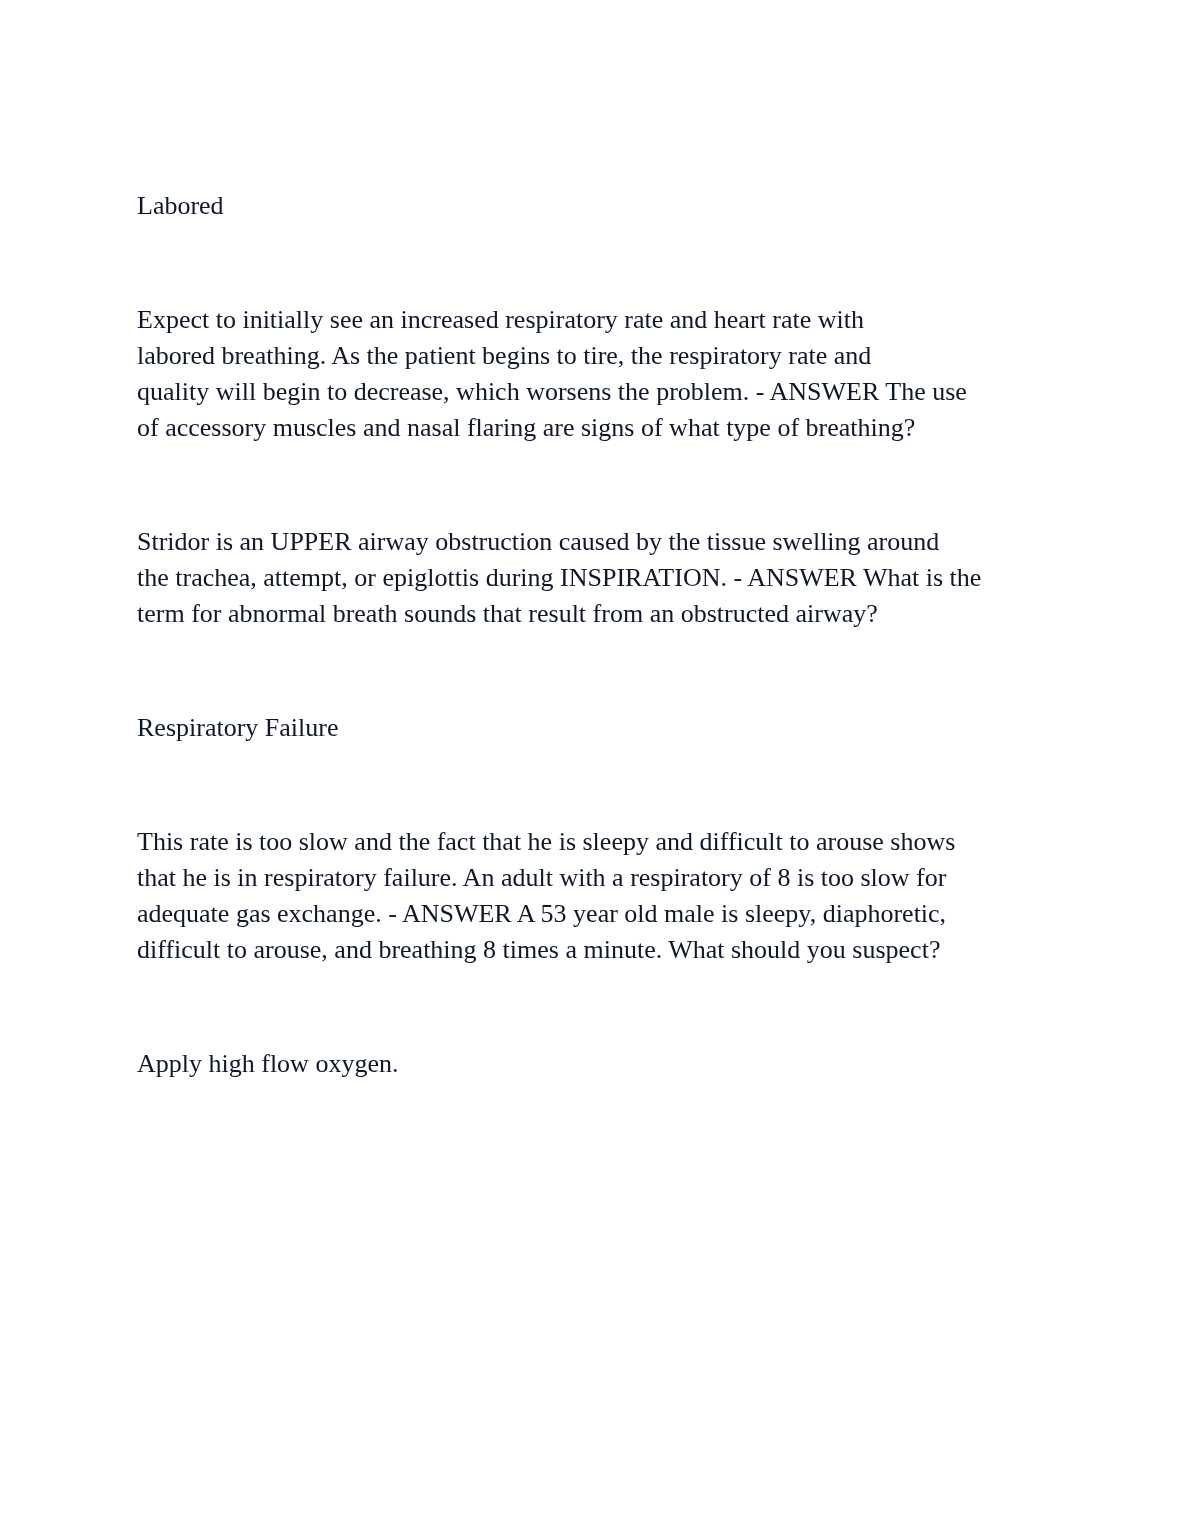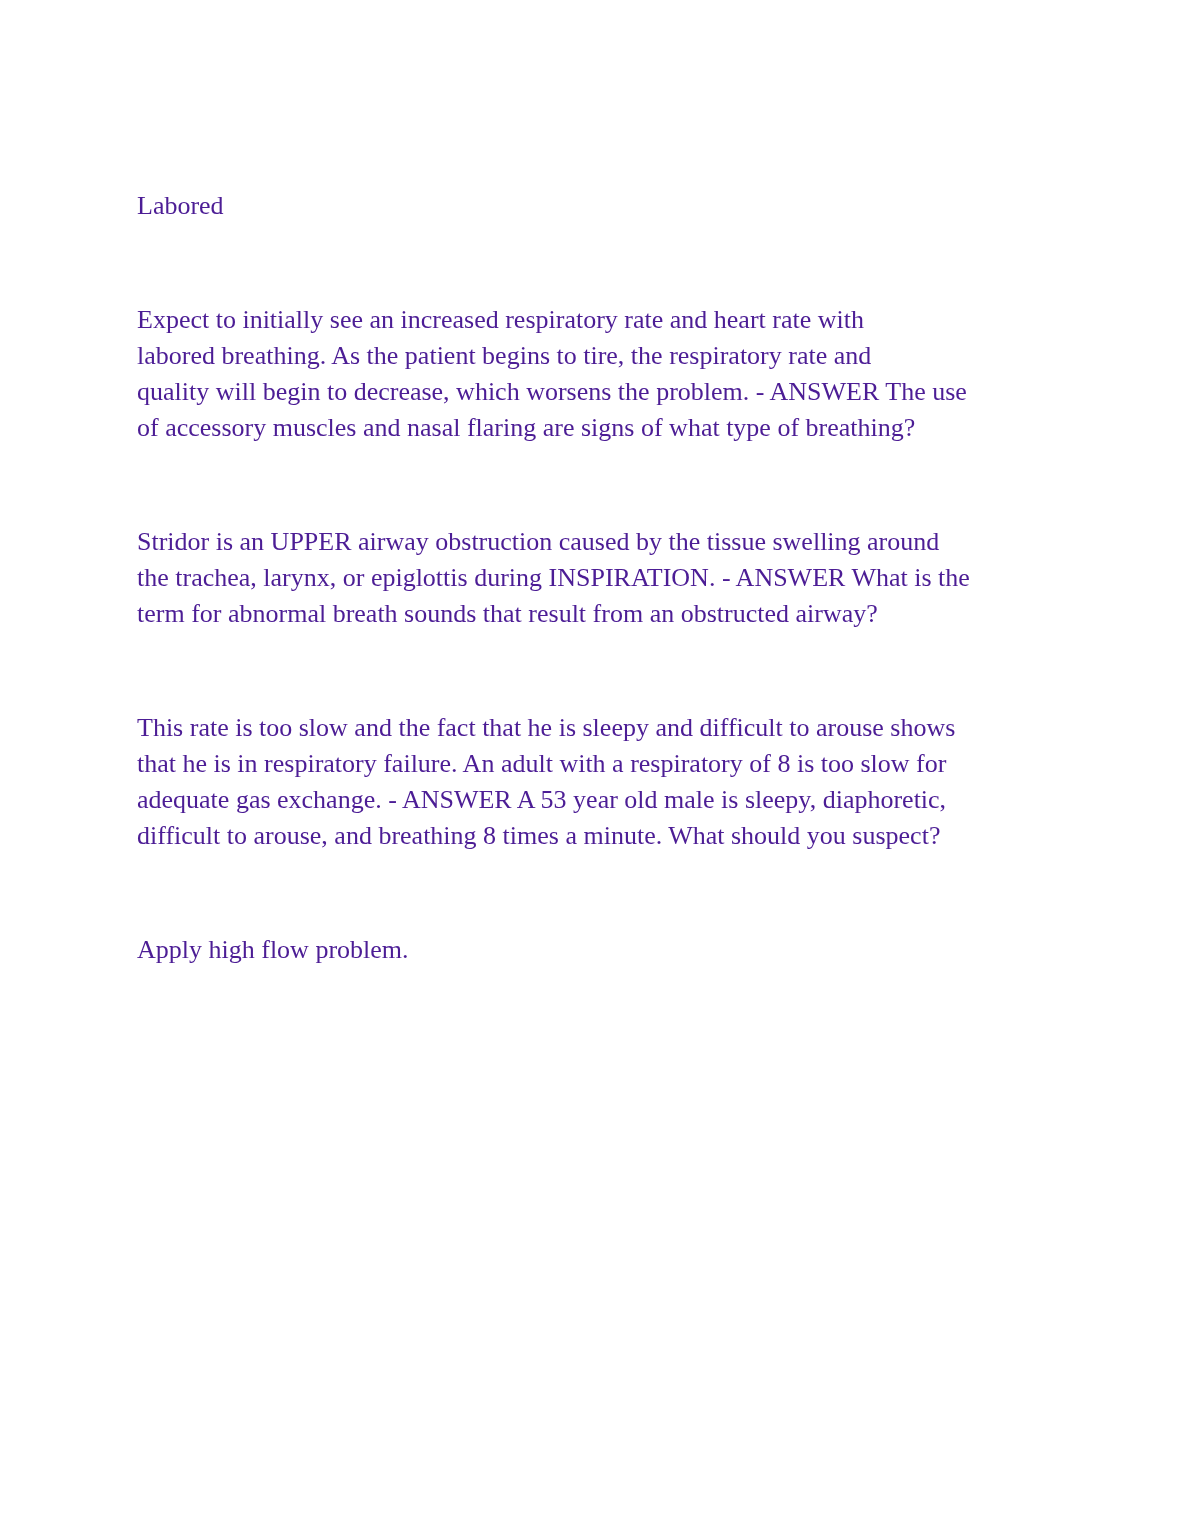--- a/index.html
+++ b/index.html
@@ -9,21 +9,21 @@
   }
   .page {
     position: relative;
     width: 1190px;
     height: 1540px;
     background: #ffffff;
     box-sizing: border-box;
     padding: 188px 50px 0 137px;
     overflow: hidden;
     font-family: "Liberation Serif", "DejaVu Serif", serif;
-    color: #4c1d95;
+    color: #0f172a;
   }
   .doc-paragraph {
     margin: 0 0 78px 0;
     font-size: 26px;
     line-height: 36px;
     white-space: pre-line;
     max-width: 955px;
     letter-spacing: 0px;
   }
 </style>
@@ -34,23 +34,24 @@
   <p class="doc-paragraph">Labored</p>
 
 
   <p class="doc-paragraph">Expect to initially see an increased respiratory rate and heart rate with
 labored breathing. As the patient begins to tire, the respiratory rate and
 quality will begin to decrease, which worsens the problem. - ANSWER The use
 of accessory muscles and nasal flaring are signs of what type of breathing?</p>
 
 
   <p class="doc-paragraph">Stridor is an UPPER airway obstruction caused by the tissue swelling around
-the trachea, larynx, or epiglottis during INSPIRATION. - ANSWER What is the
+the trachea, attempt, or epiglottis during INSPIRATION. - ANSWER What is the
 term for abnormal breath sounds that result from an obstructed airway?</p>
 
+  <p class="doc-paragraph">Respiratory Failure</p>
 
   <p class="doc-paragraph">This rate is too slow and the fact that he is sleepy and difficult to arouse shows
 that he is in respiratory failure. An adult with a respiratory of 8 is too slow for
 adequate gas exchange. - ANSWER A 53 year old male is sleepy, diaphoretic,
 difficult to arouse, and breathing 8 times a minute. What should you suspect?</p>
 
-  <p class="doc-paragraph">Apply high flow problem.</p>
+  <p class="doc-paragraph">Apply high flow oxygen.</p>
 </div>
 
 </body></html>

